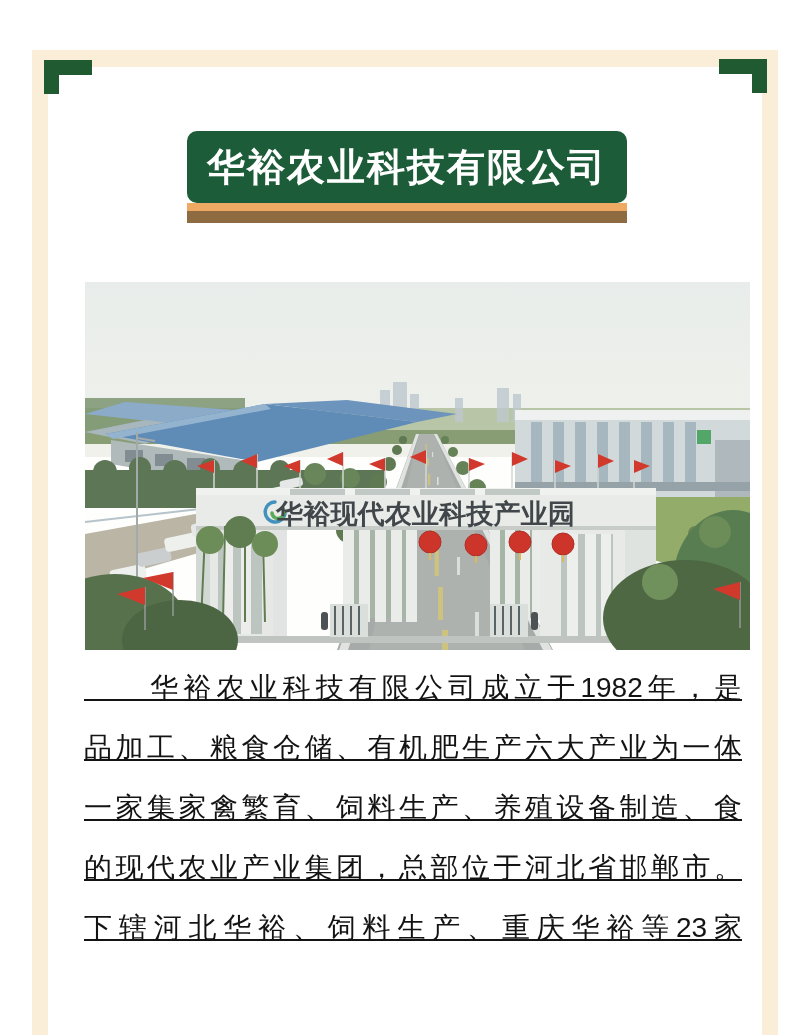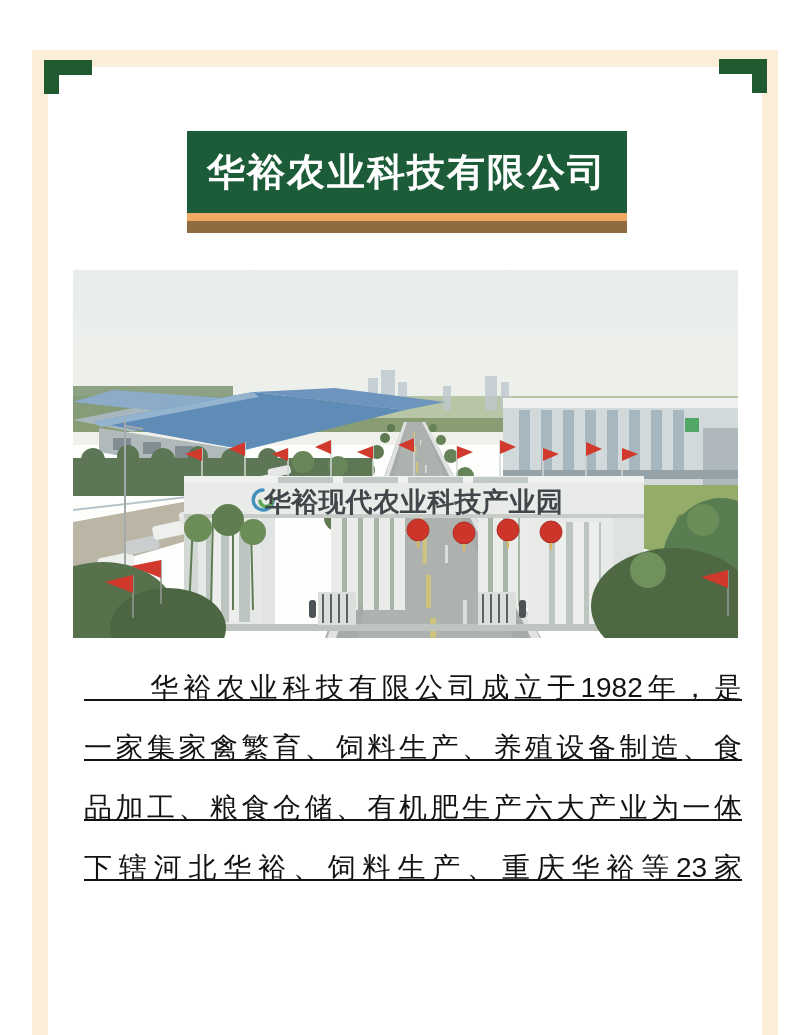--- a/index.html
+++ b/index.html
@@ -15,22 +15,22 @@
   .frame-inner{
     position:absolute;left:16px;top:17px;right:16px;bottom:0;background:#ffffff;
   }
   
   .bracket{position:absolute;width:48px;height:34px;box-sizing:border-box;}
   .bracket.tl{left:44px;top:60px;border-top:15px solid var(--bracket-green,#1f5a31);border-left:15px solid var(--bracket-green,#1f5a31);}
   .bracket.tr{left:719px;top:59px;border-top:15px solid var(--bracket-green,#1f5a31);border-right:15px solid var(--bracket-green,#1f5a31);}
   
   .banner{position:absolute;left:187px;top:131px;width:440px;}
   .banner-green{
-    height:82px;background:var(--banner-green,#1d5c38);
-    display:flex;align-items:center;justify-content:center;
+    height:72px;background:var(--banner-green,#1d5c38);
+    display:flex;align-items:center;justify-content:center;border-radius:10px;
   }
   .banner-title{
     color:#ffffff;font-size:38px;font-weight:700;letter-spacing:2px;white-space:nowrap;
   }
   .banner-orange{height:8px;background:var(--accent-orange,#efa963);}
   .banner-brown{height:12px;background:var(--accent-brown,#8f6b42);}
   
   .photo{position:absolute;left:73px;top:270px;width:665px;height:368px;overflow:hidden;}
   .photo svg{display:block;}
   
@@ -56,21 +56,21 @@
   <div class="bracket tr"></div>
 
   <div class="banner">
     <div class="banner-green">
       <span class="banner-title">华裕农业科技有限公司</span>
     </div>
     <div class="banner-orange"></div>
     <div class="banner-brown"></div>
   </div>
 
-  <figure class="photo" style="margin:0">
+  <figure class="photo" style="margin:12px">
     <svg width="665" height="368" viewBox="0 0 665 368">
       <defs>
         <linearGradient id="sky" x1="0" y1="0" x2="0" y2="1">
           <stop offset="0" stop-color="#e7edeb"></stop>
             <stop offset="1" stop-color="#f0f1ea"></stop>
         </linearGradient>
       </defs>
 
       <rect x="0" y="0" width="665" height="175" fill="url(#sky)"></rect>
       <rect x="0" y="126" width="665" height="32" fill="#9db287" opacity="0.75"></rect>
@@ -337,18 +337,19 @@
           <polygon points="655,300 628,307 655,318"></polygon>
         </g>
       </g>
 
       <rect x="0" y="0" width="665" height="368" fill="#f4f3ee" opacity="0.10"></rect>
     </svg>
   </figure>
 
   <div class="paragraph">
     <div class="pline">　　华裕农业科技有限公司成立于1982年，是</div>
+    <div class="pline">品加工、粮食仓储、有机肥生产六大产业为一体</div>
     <div class="pline">一家集家禽繁育、饲料生产、养殖设备制造、食</div>
-    <div class="pline">品加工、粮食仓储、有机肥生产六大产业为一体</div>
+    <div class="pline">的现代农业产业集团，总部位于河北省邯郸市。</div>
     <div class="pline">下辖河北华裕、饲料生产、重庆华裕等23家</div>
   </div>
 
 </div>
 
 </body></html>

